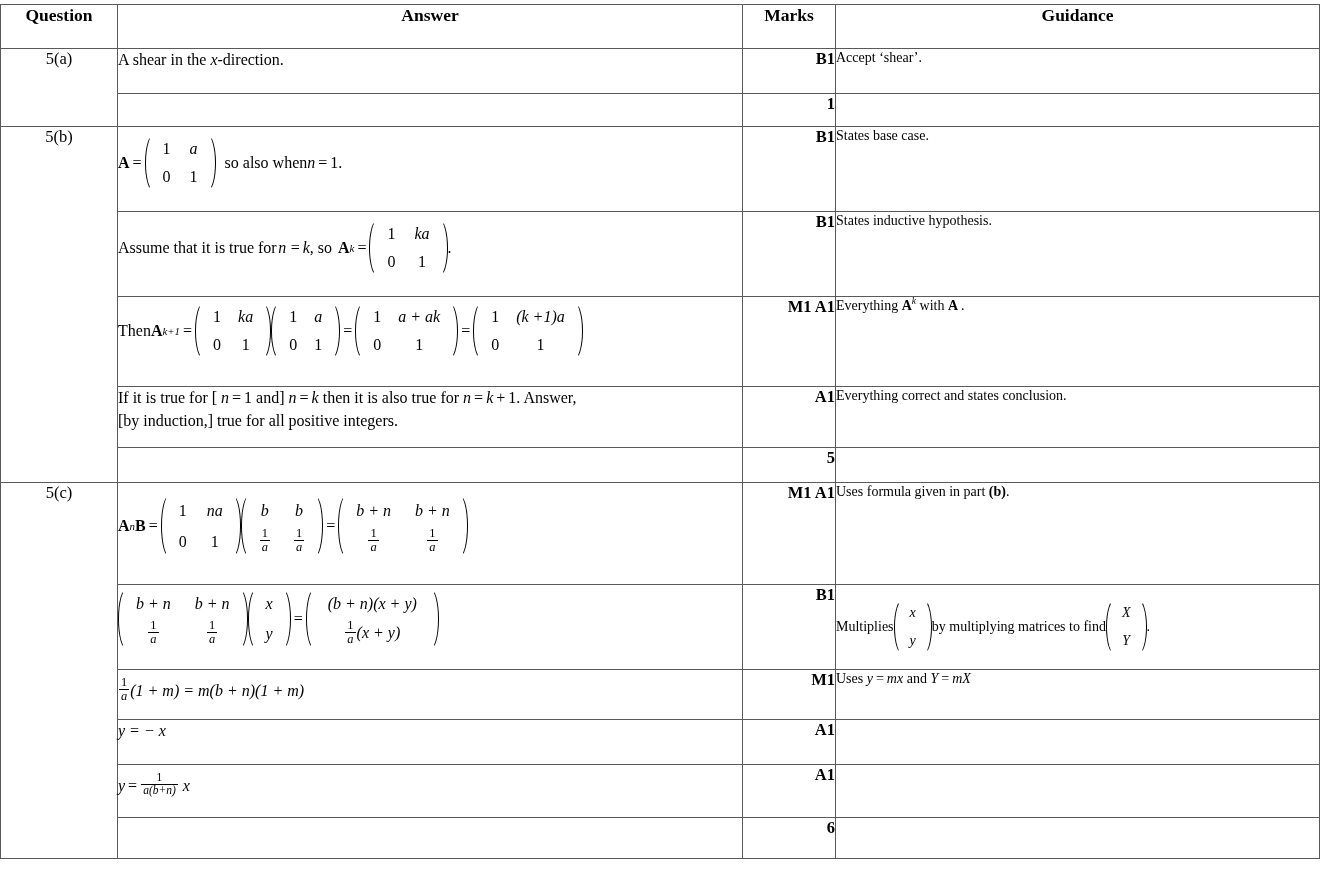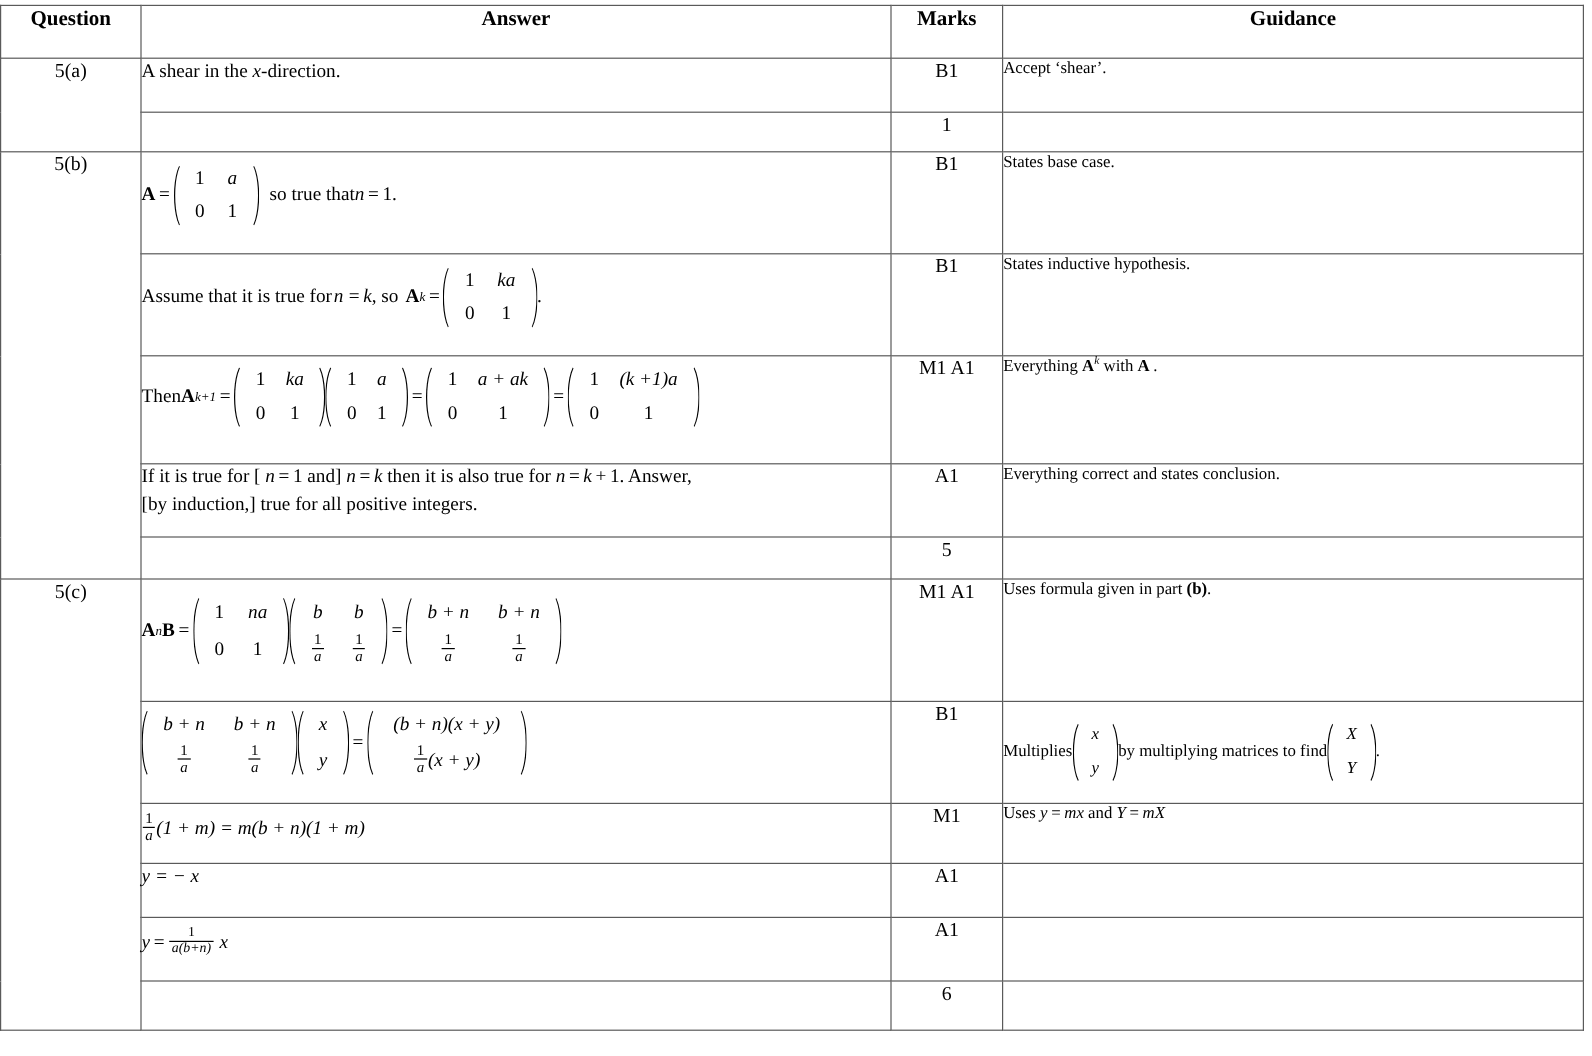--- a/index.html
+++ b/index.html
@@ -40,22 +40,22 @@
     background: #f0f0f0;
     text-align: center;
     vertical-align: middle;
     font-weight: bold;
     font-size: 17.5px;
     height: 43px;
     border-bottom: 1.6px solid #3a3a3a;
   }
   .q-cell  { text-align: center; font-size: 16.5px; padding-top: 9px; }
   .marks-cell {
-    text-align: center;
-    font-weight: normal;
+    text-align: right;
+    font-weight: bold;
     font-size: 16.5px;
     padding: 8px 11px 6px 6px;
     white-space: nowrap;
   }
   .guid-cell { padding: 8px 10px 6px 9px; font-size: 14px; line-height: 1.35; }
   .ans-cell  { padding: 7px 9px 6px 12px; font-size: 16px; line-height: 1.35; }
 
   
   tr.section-start > td { border-top: 1.6px solid #3a3a3a; }
   tr.total-row > td { border-top: 1.6px solid #3a3a3a; }
@@ -173,21 +173,21 @@
           <span class="mat">
             <span class="paren l"></span>
             <span class="mgrid cols2">
               <span>1</span>
               <span class="mi">a</span>
               <span>0</span>
               <span>1</span>
             </span>
             <span class="paren r"></span>
           </span>
-          <span style="padding-left:9px;">so true that </span>
+          <span style="padding-left:9px;">so also when </span>
           <span class="mi">n</span>
           <span class="op">=</span>
           <span>1</span>
             <span>.</span>
         </div>
       </td>
       <td class="marks-cell">B1</td>
       <td class="guid-cell">States base case.</td>
     </tr>
 

